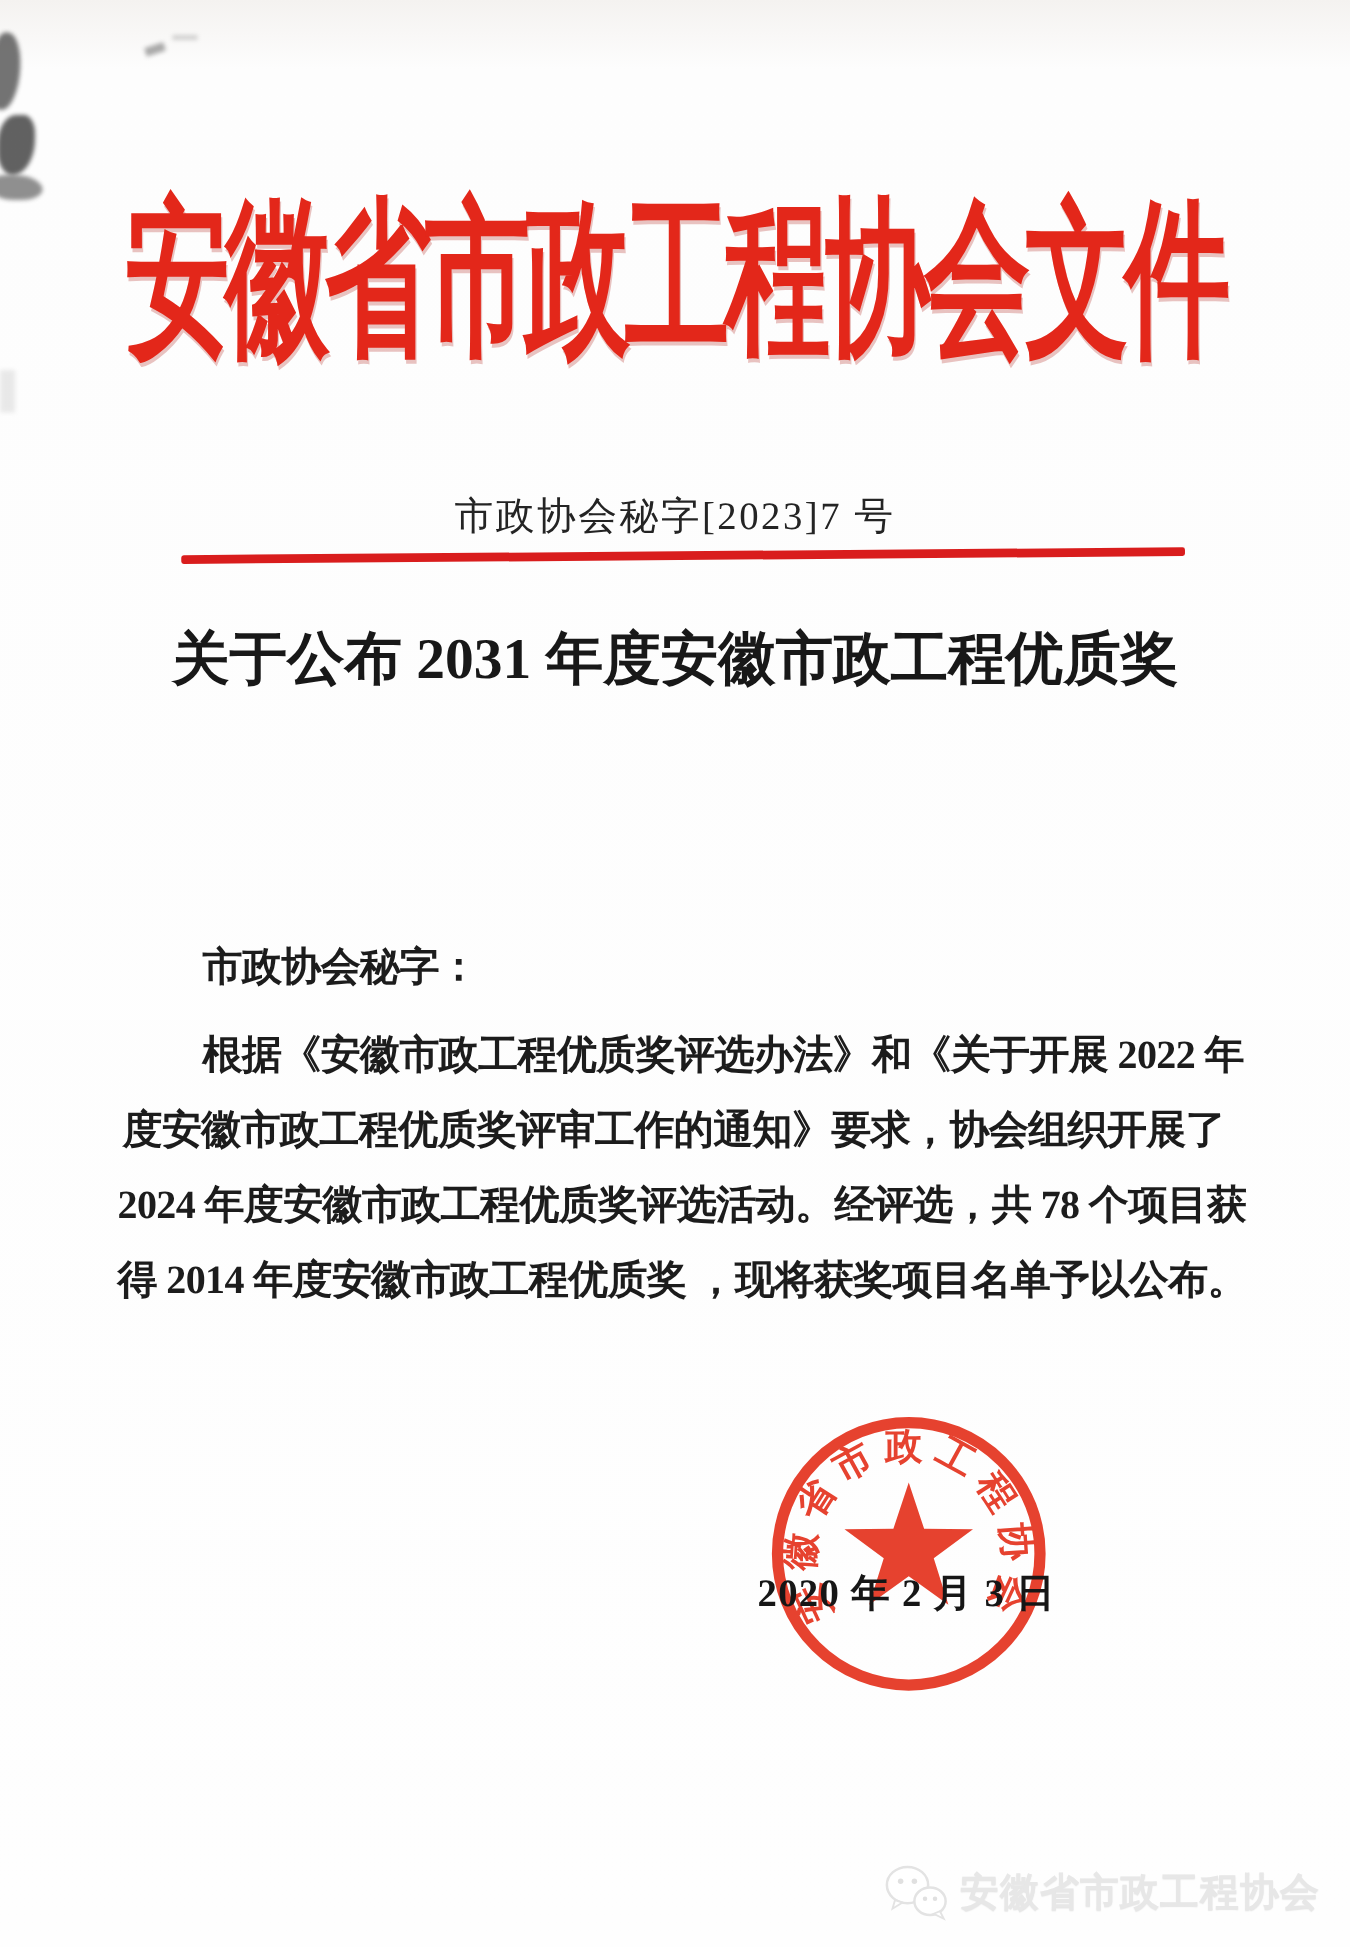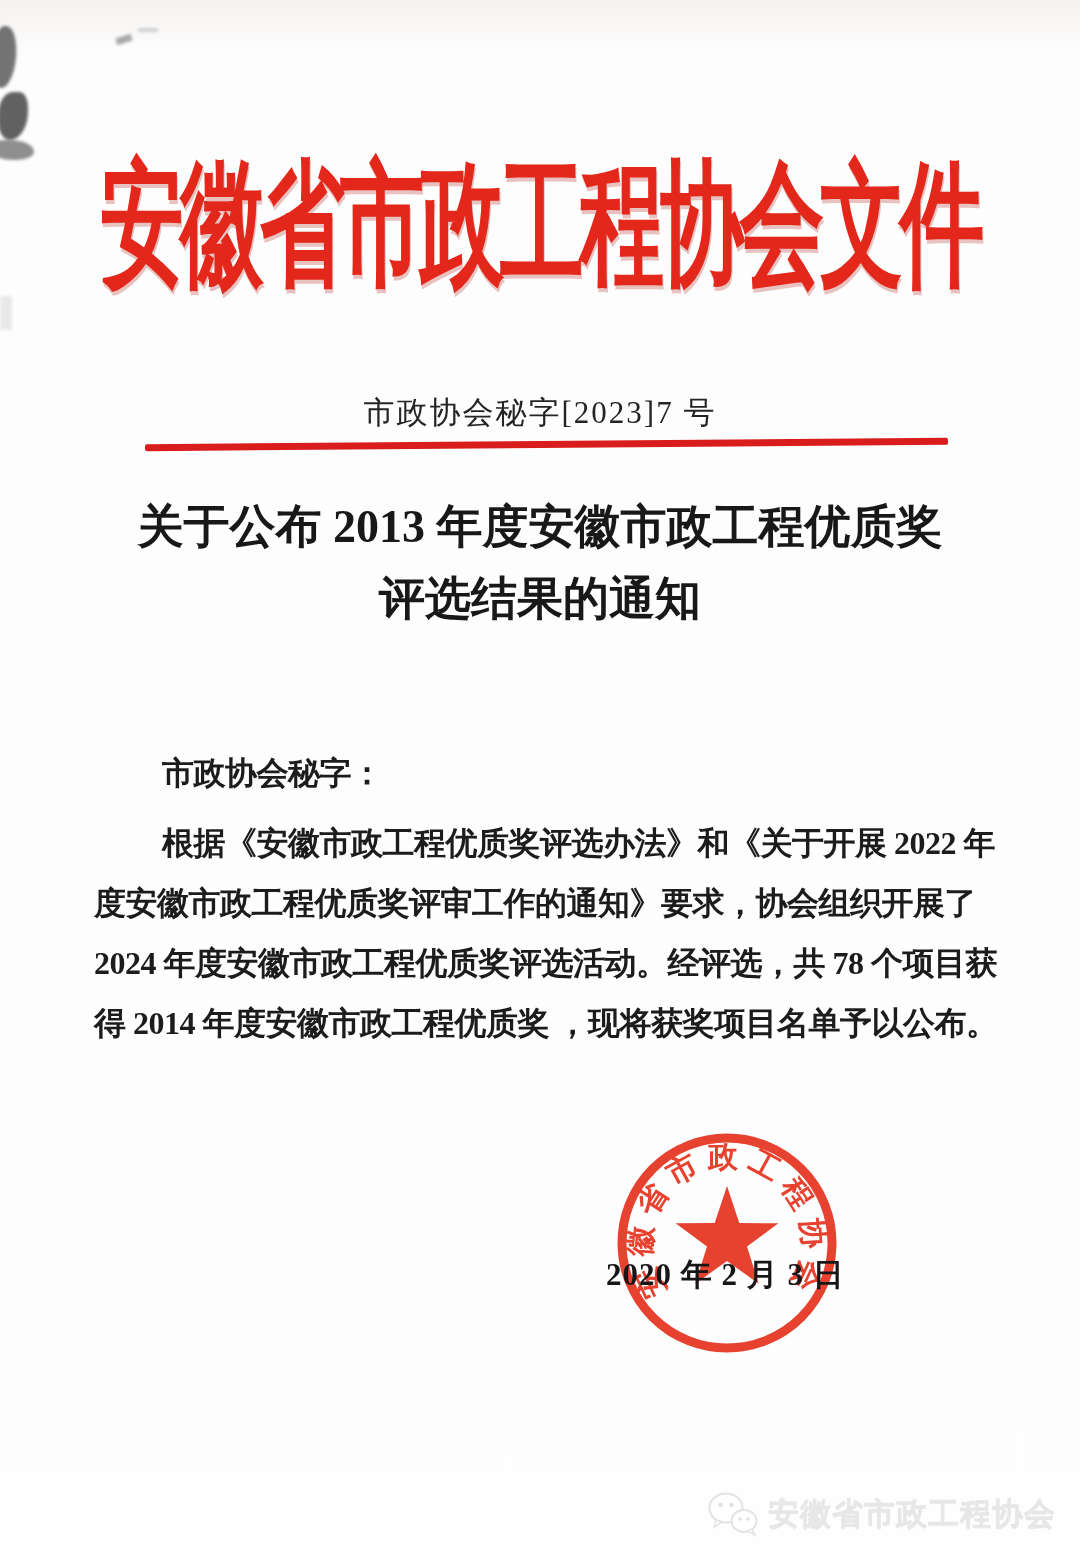--- a/index.html
+++ b/index.html
@@ -70,21 +70,21 @@
   .doc-title-2 { top: 568px; }
 
   .body-block {
     position: absolute; left: 94px; top: 752px; width: 886px;
     font-size: 32px;
     font-weight: 600;
     color: #1c1c1c;
   }
   .body-line { position: relative; white-space: nowrap; letter-spacing: -0.5px; }
   .salutation { margin-bottom: 26px; padding-left: 68px; }
-  .para-line { margin-bottom: 26px; height: 34px; }
+  .para-line { margin-bottom: 26px; height: 34px; text-align: right; }
   .indent { padding-left: 68px; }
   .attachment-line { margin-top: 14px; padding-left: 68px; }
 
   .seal-svg {
     position: absolute; left: 598px; top: 1118px;
     width: 264px; height: 254px;
     mix-blend-mode: multiply;
     opacity: 0.93;
     z-index: 2;
   }
@@ -126,22 +126,21 @@
   <div class="smudge speck3"></div>
 
   <div class="org-header-wrap">
     <span class="org-header">安徽省市政工程协会文件</span>
   </div>
 
   <div class="doc-number">市政协会秘字[2023]7 号</div>
 
   <div class="red-rule"></div>
 
-  <div class="doc-title-1">关于公布 2013 年度安徽市政工程优质奖</div>
-  <div class="doc-title-2">评选结果的通知</div>
+  <div class="doc-title-1">关于公布 2031 年度安徽市政工程优质奖</div>
 
   <div class="body-block">
     <div class="body-line salutation">市政协会秘字：</div>
     <div class="body-line para-line indent">根据《安徽市政工程优质奖评选办法》和《关于开展 2022 年</div>
     <div class="body-line para-line">度安徽市政工程优质奖评审工作的通知》要求，协会组织开展了</div>
     <div class="body-line para-line">2024 年度安徽市政工程优质奖评选活动。经评选，共 78 个项目获</div>
     <div class="body-line para-line">得 2014 年度安徽市政工程优质奖 ，现将获奖项目名单予以公布。</div>
   </div>
 
   <svg class="seal-svg" viewBox="598 1118 264 254">

